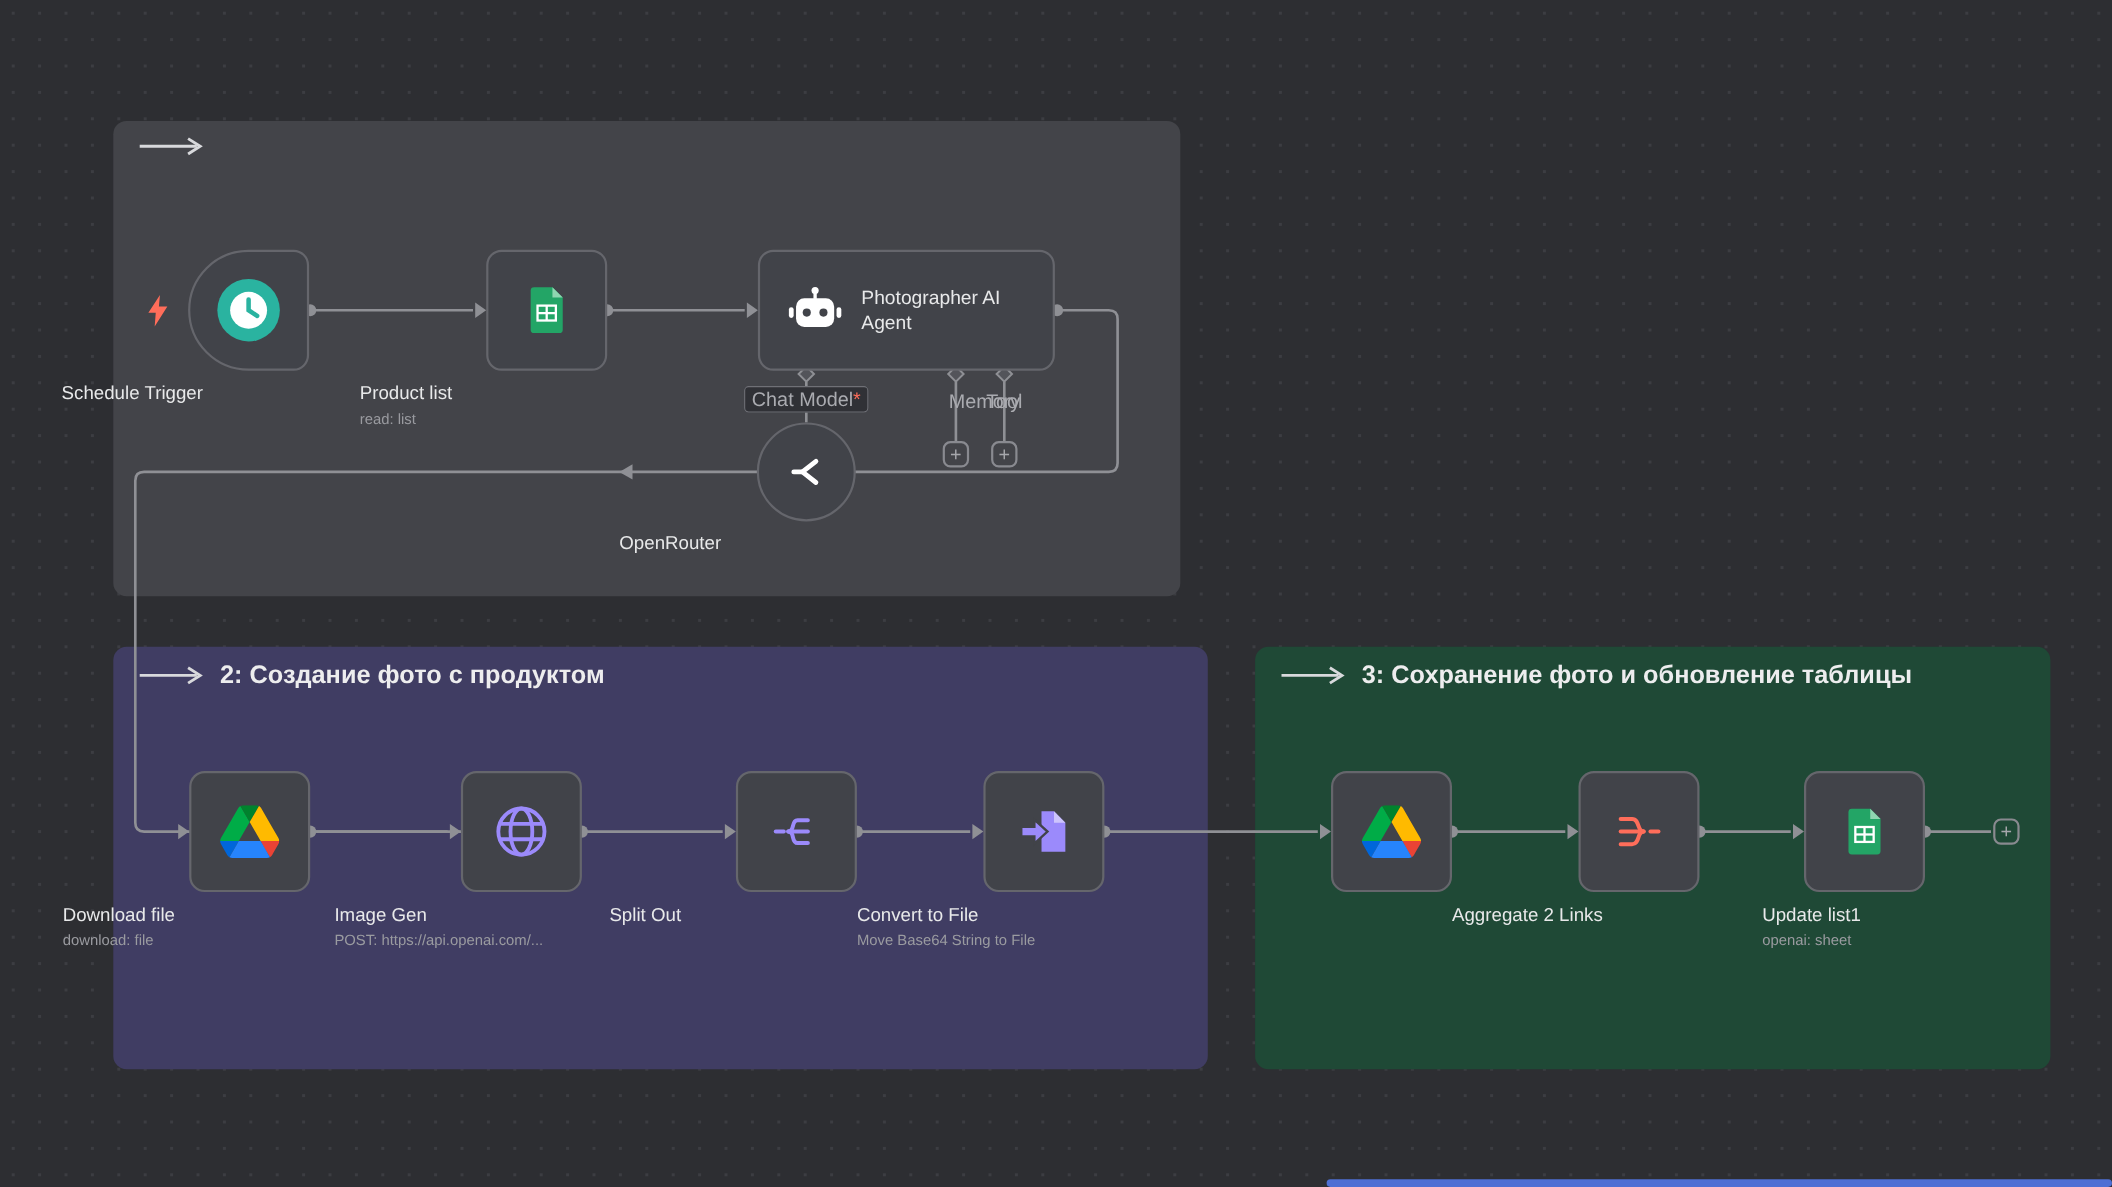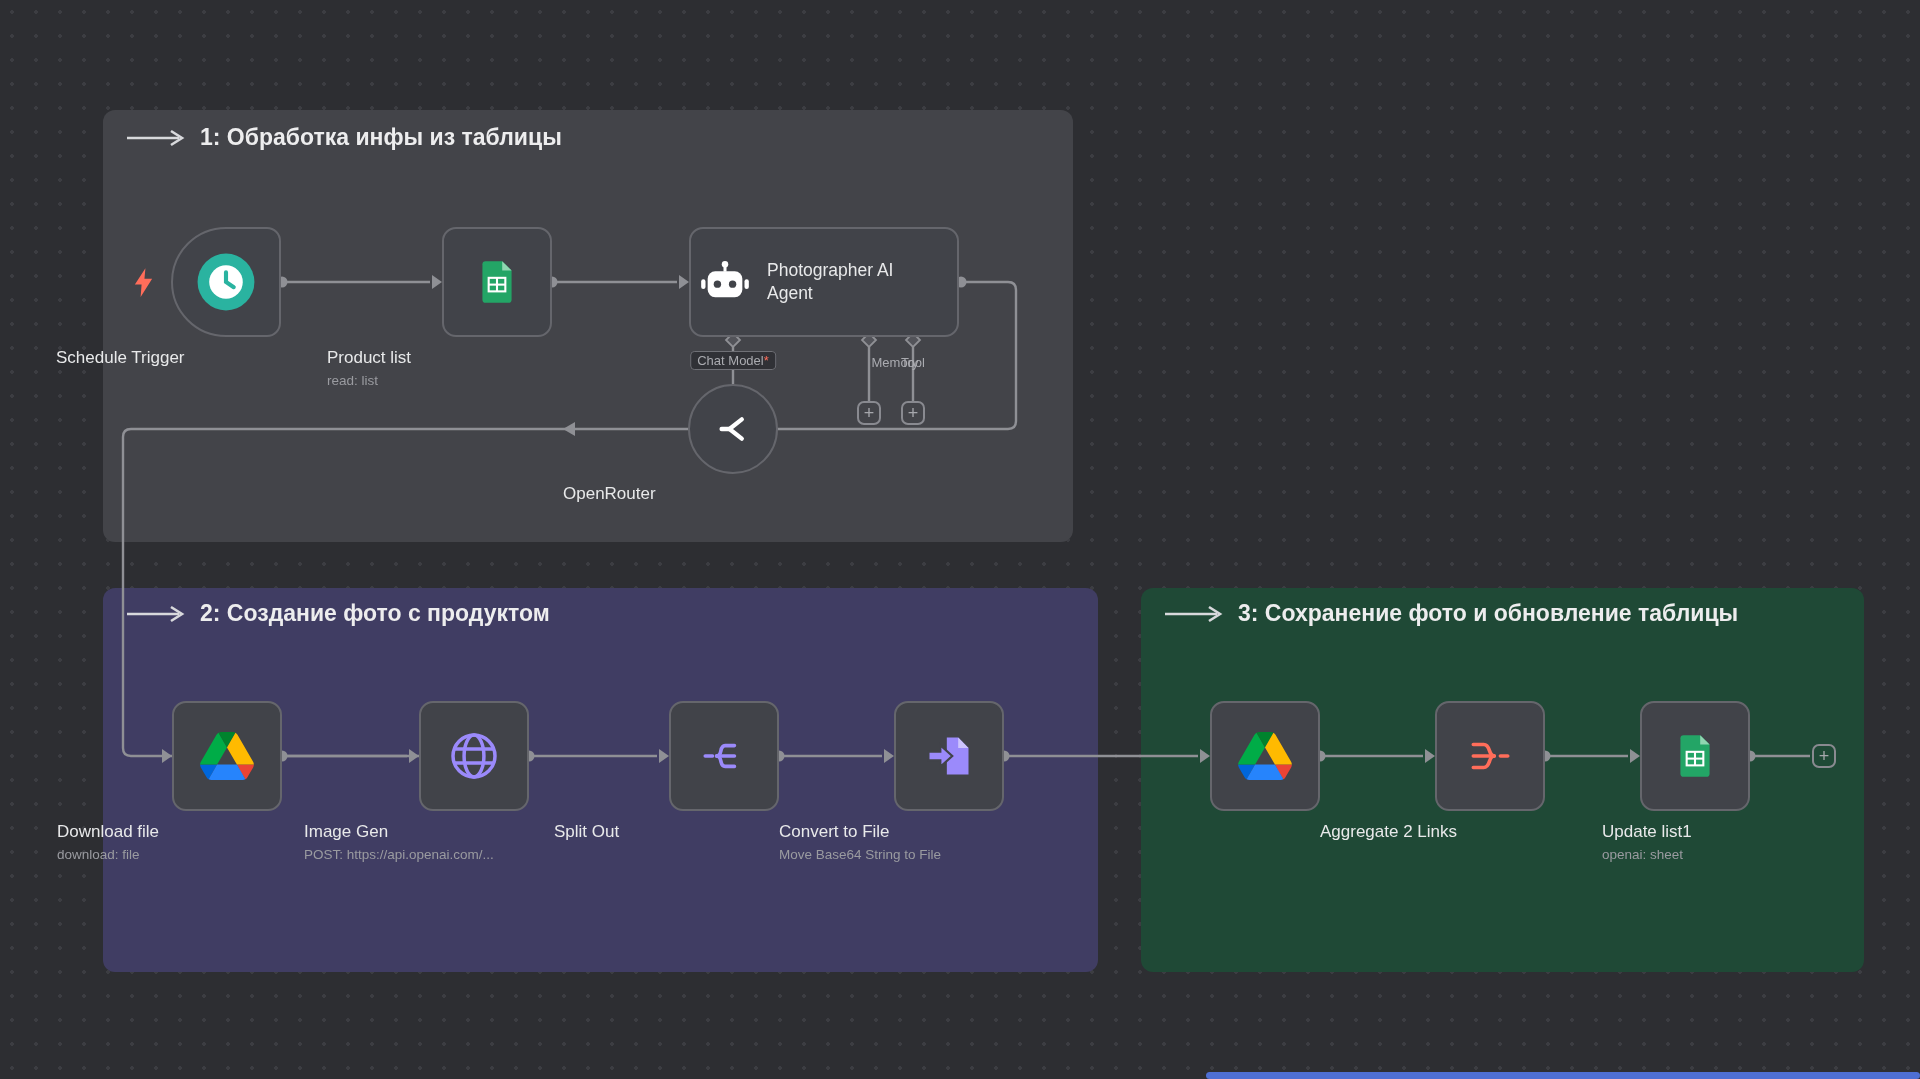--- a/index.html
+++ b/index.html
@@ -19,21 +19,21 @@
   .t1{left:125px;top:124px;}
   .t2{left:125px;top:600px;}
   .t3{left:1163px;top:600px;}
   .wires{position:absolute;left:0;top:0;z-index:1;}
   .node{position:absolute;width:110px;height:110px;background:#414349;
     border:2px solid #65666c;border-radius:14px;box-sizing:border-box;
     display:flex;align-items:center;justify-content:center;z-index:2;cursor:pointer;}
   .trigger{border-radius:55px 14px 14px 55px;}
   .n-st{left:171px;top:227px;}
   .n-pl{left:442px;top:227px;}
-  .n-agent{left:689px;top:227px;width:270px;justify-content:flex-start;gap:16px;padding:0 0 0 8px;}
+  .n-agent{left:689px;top:227px;width:270px;justify-content:flex-start;gap:16px;padding:0 0 0 24px;}
   .n-or{left:688px;top:384px;width:90px;height:90px;border-radius:50%;}
   .n-df{left:172px;top:701px;}
   .n-ig{left:419px;top:701px;}
   .n-so{left:669px;top:701px;}
   .n-cf{left:894px;top:701px;}
   .n-uf{left:1210px;top:701px;}
   .n-ag{left:1435px;top:701px;}
   .n-ul{left:1640px;top:701px;}
   .agent-text{color:#e8e9ea;font-size:17.5px;font-weight:500;line-height:1.3;width:155px;}
   .lbl{position:absolute;width:340px;text-align:left;color:#e8e9ea;font-size:17px;
@@ -42,21 +42,21 @@
   .l-pl{left:327px;top:347px;}
   .l-or{left:563px;top:483px;}
   .l-df{left:57px;top:821px;}
   .l-ig{left:304px;top:821px;}
   .l-so{left:554px;top:821px;}
   .l-cf{left:779px;top:821px;}
   .l-uf{left:1095px;top:821px;}
   .l-ag{left:1320px;top:821px;}
   .l-ul{left:1602px;top:821px;}
   .sub{font-size:13.5px;color:#9a9ba0;font-weight:400;margin-top:5px;}
-  .port-lbl{position:absolute;transform:translateX(-50%);font-size:13px;color:#aaabb0;
+  .port-lbl{position:absolute;transform:translateX(-50%);font-size:18px;color:#aaabb0;
     z-index:2;white-space:nowrap;}
   .port-chip{background:#303136;border:1px solid #6f7076;border-radius:4px;padding:1px 6px;}
   .req{color:#ff6d5a;}
   .plus{position:absolute;width:24px;height:24px;border:2px solid #898a90;border-radius:7px;
     color:#a6a7ac;display:flex;align-items:center;justify-content:center;font-size:18px;
     line-height:1;z-index:2;box-sizing:border-box;cursor:pointer;background:transparent;font-weight:400;}
   .p-mem{left:857px;top:401px;}
   .p-tool{left:901px;top:401px;}
   .p-final{left:1812px;top:744px;}
   .bolt{position:absolute;left:132px;top:267px;z-index:2;}
@@ -71,21 +71,20 @@
 
   <div class="group g1"></div>
   <div class="group g2"></div>
   <div class="group g3"></div>
 
   <div class="group-title t1">
     <svg width="62" height="18">
         <line x1="2" y1="9" x2="54" y2="9" stroke="#d8d9dc" stroke-width="2.6"></line>
         <path d="M46 2 L57 9 L46 16" fill="none" stroke="#d8d9dc" stroke-width="2.6"></path>
       </svg>
-    <span>1: Обработка инфы из таблицы</span>
   </div>
   <div class="group-title t2">
     <svg width="62" height="18">
         <line x1="2" y1="9" x2="54" y2="9" stroke="#d8d9dc" stroke-width="2.6"></line>
         <path d="M46 2 L57 9 L46 16" fill="none" stroke="#d8d9dc" stroke-width="2.6"></path>
       </svg>
     <span>2: Создание фото с продуктом</span>
   </div>
   <div class="group-title t3">
     <svg width="62" height="18">

